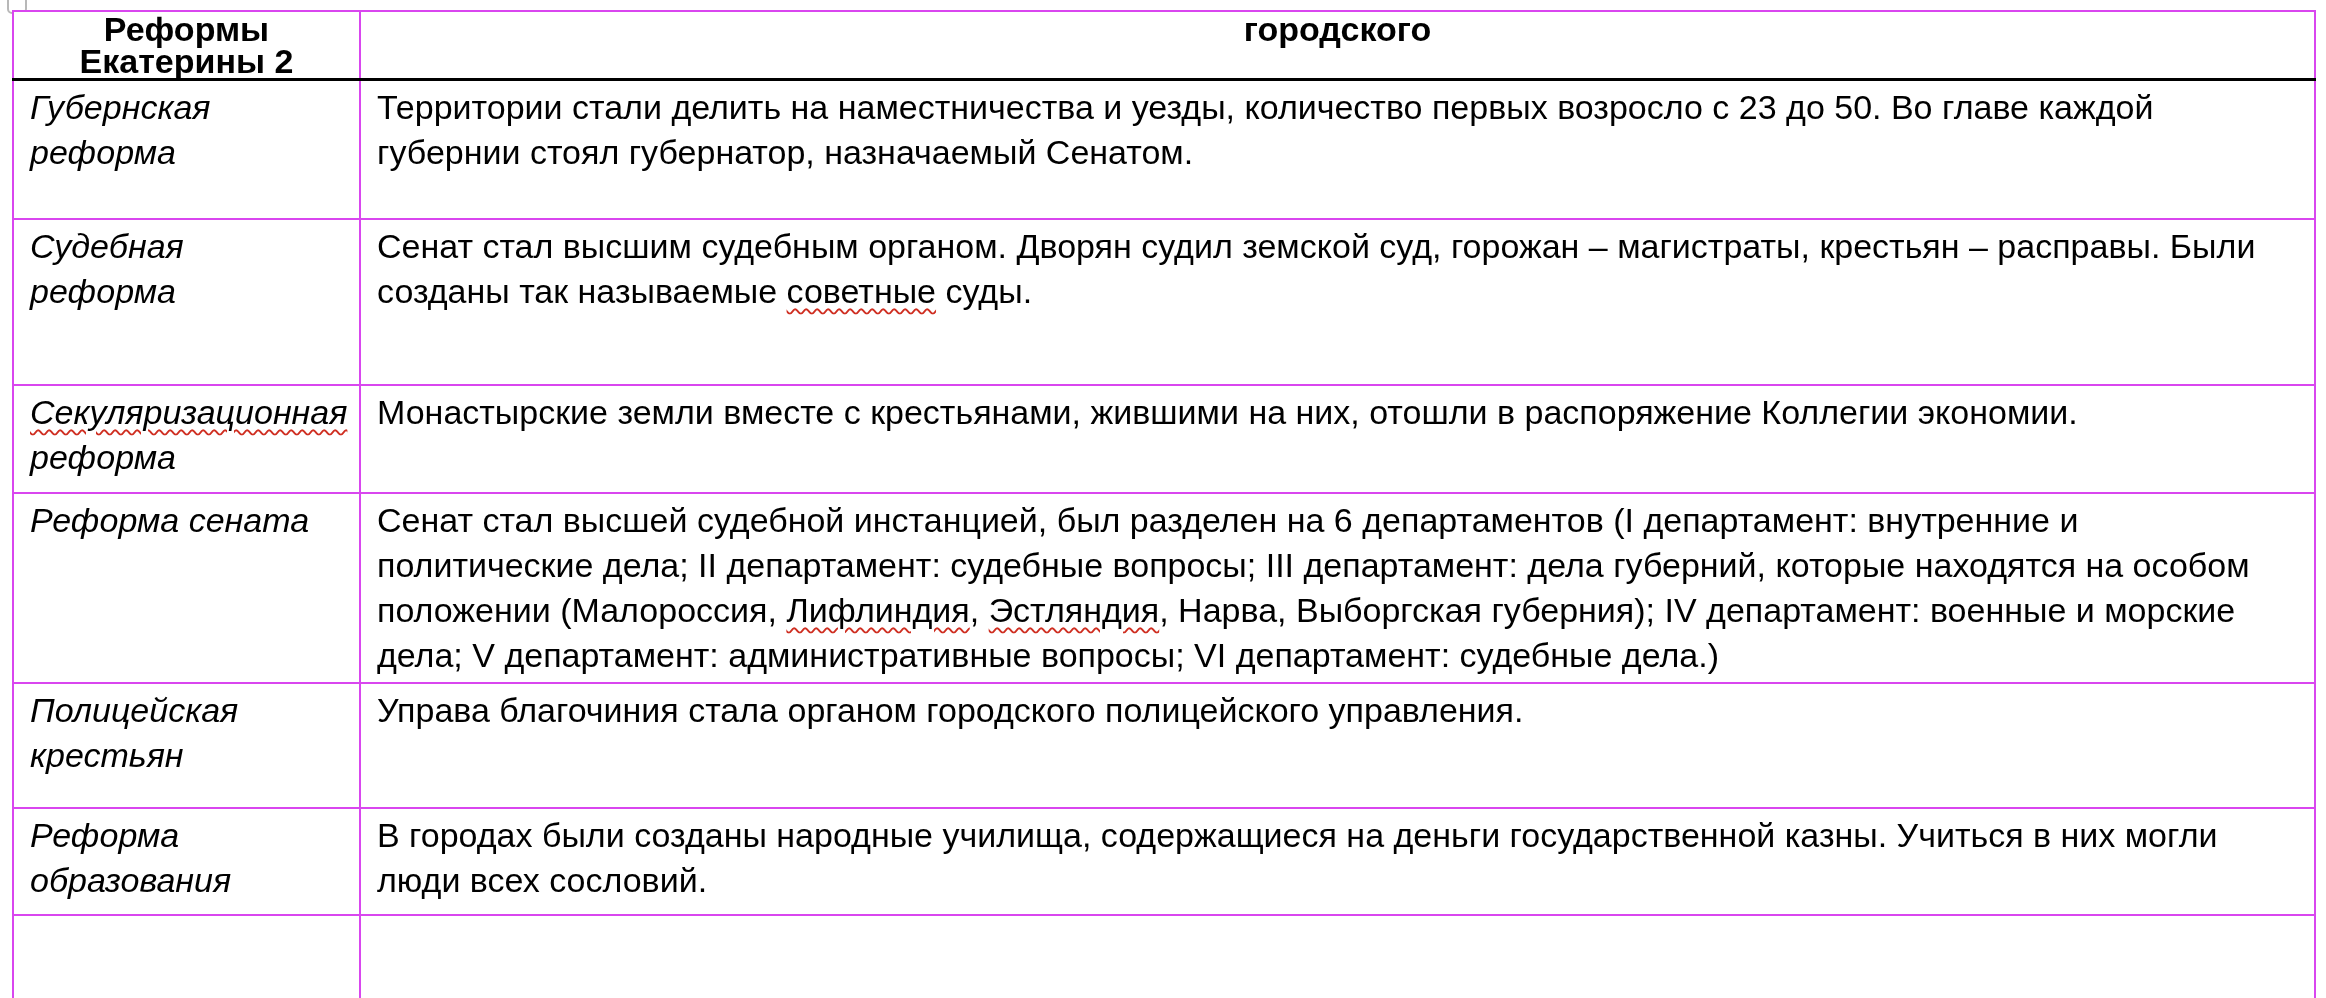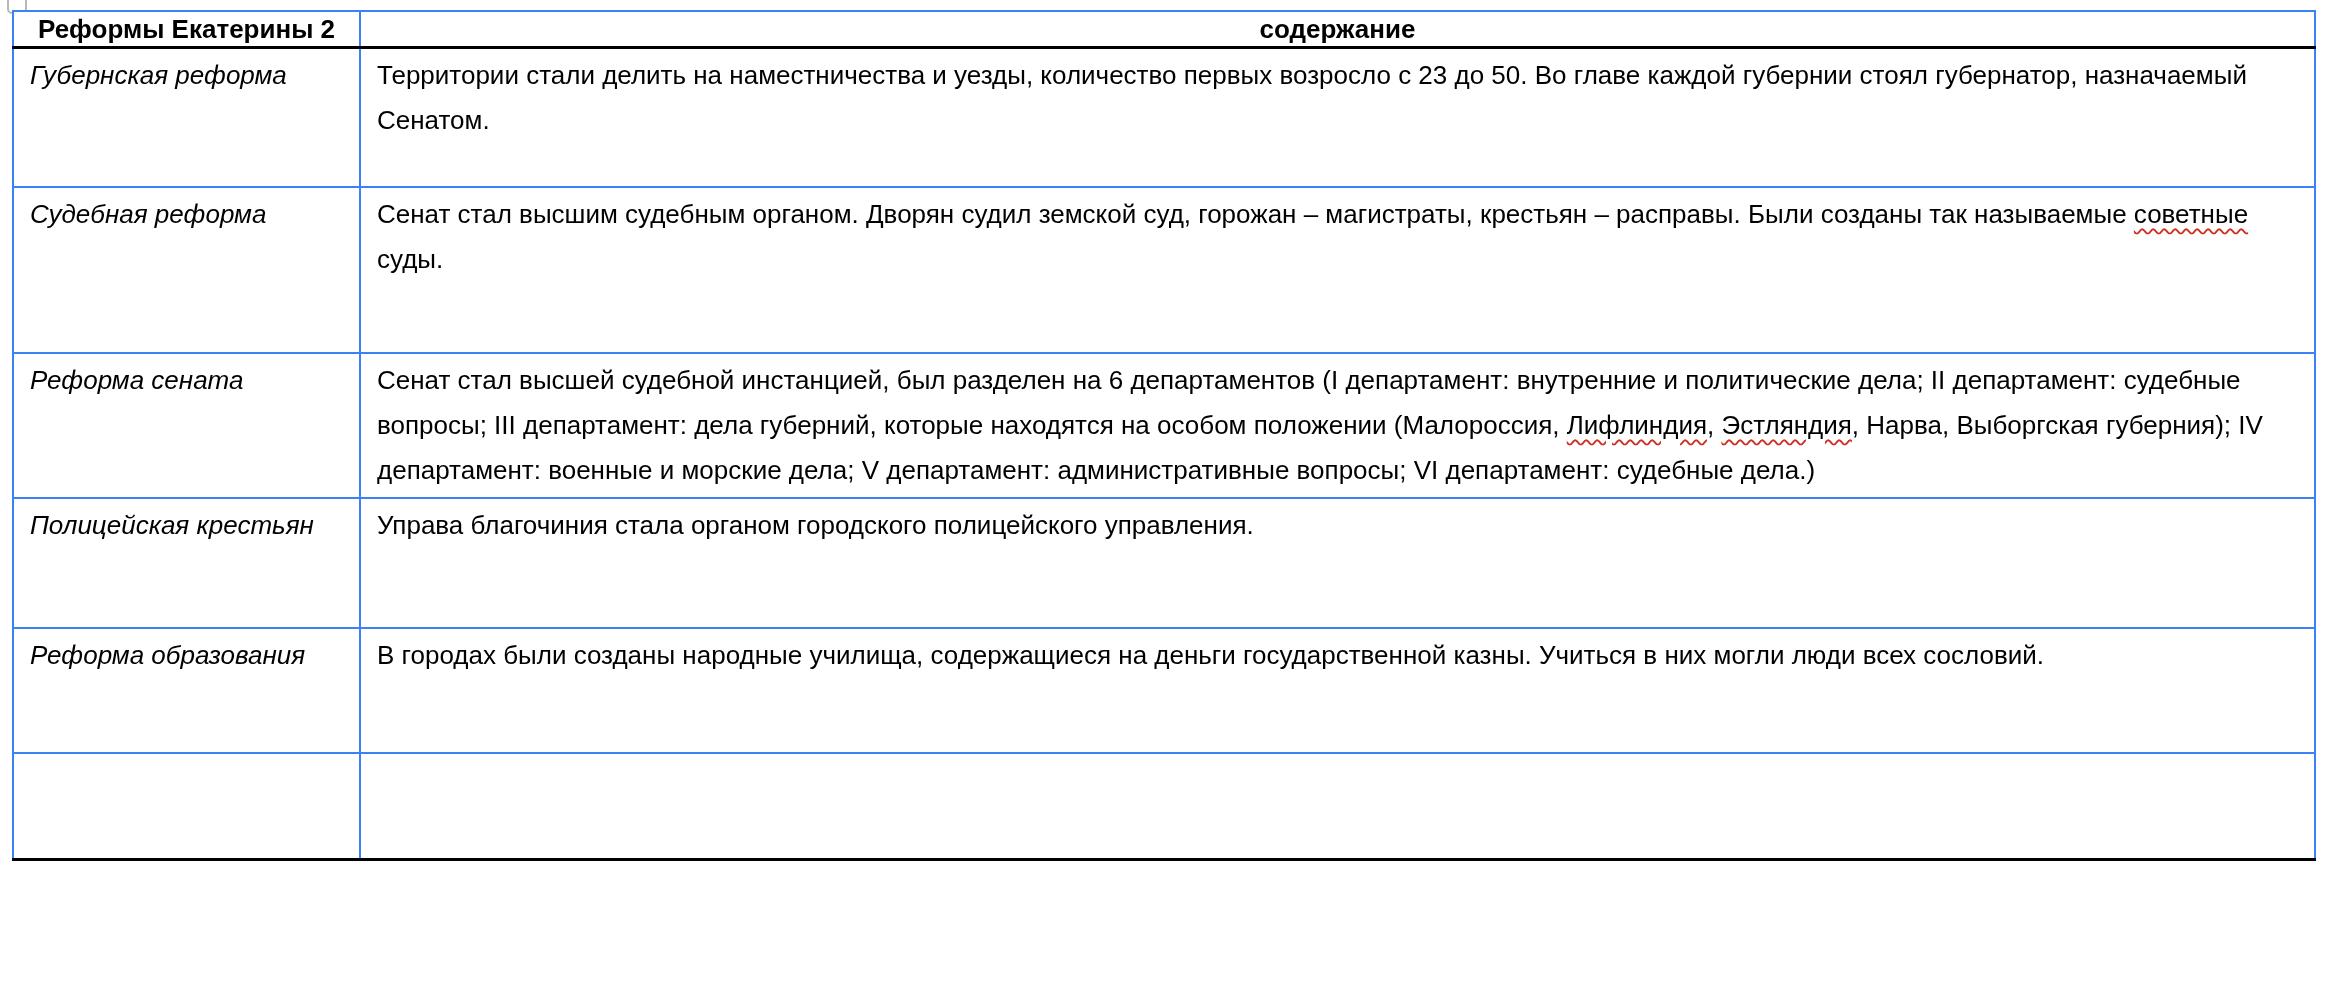--- a/index.html
+++ b/index.html
@@ -34,23 +34,23 @@
     position: absolute;
     left: 12px;
     top: 10px;
     width: 2304px;
     border-collapse: collapse;
     table-layout: fixed;
     background: #ffffff;
   }
   table.reforms th,
   table.reforms td {
-    border: 2px solid #3b82f6;
+    border: 2px solid #d946ef;
     vertical-align: top;
-    font-size: 26px;
+    font-size: 34px;
     line-height: 45px;
     padding: 4px 24px 4px 16px;
     overflow: hidden;
   }
   table.reforms th {
     font-weight: bold;
     text-align: center;
     padding: 1px 10px;
     border-bottom: 3px solid #000000;
     line-height: 32px;
@@ -83,31 +83,35 @@
 <div class="canvas">
   <div class="anchor-handle"></div>
   <table class="reforms">
     <colgroup>
       <col style="width: 347px;">
       <col>
     </colgroup>
     <thead>
       <tr>
         <th>Реформы Екатерины 2</th>
-        <th>содержание</th>
+        <th>городского</th>
       </tr>
     </thead>
     <tbody>
         <tr>
           <td><span>Губернская реформа</span></td>
           <td><span>Территории стали делить на наместничества и уезды, количество первых возросло с 23 до 50. Во главе каждой губернии стоял губернатор, назначаемый Сенатом.</span></td>
         </tr>
         <tr>
           <td><span>Судебная реформа</span></td>
           <td><span>Сенат стал высшим судебным органом. Дворян судил земской суд, горожан – магистраты, крестьян – расправы. Были созданы так называемые </span><span class="misspell">советные</span><span> суды.</span></td>
+        </tr>
+        <tr>
+          <td><span class="misspell">Секуляризационная</span><span> реформа</span></td>
+          <td><span>Монастырские земли вместе с крестьянами, жившими на них, отошли в распоряжение Коллегии экономии.</span></td>
         </tr>
         <tr>
           <td><span>Реформа сената</span></td>
           <td><span>Сенат стал высшей судебной инстанцией, был разделен на 6 департаментов (I департамент: внутренние и политические дела; II департамент: судебные вопросы; III департамент: дела губерний, которые находятся на особом положении (Малороссия, </span><span class="misspell">Лифлиндия</span><span>, </span><span class="misspell">Эстляндия</span><span>, Нарва, Выборгская губерния); IV департамент: военные и морские дела; V департамент: административные вопросы; VI департамент: судебные дела.)</span></td>
         </tr>
         <tr>
           <td><span>Полицейская крестьян</span></td>
           <td><span>Управа благочиния стала органом городского полицейского управления.</span></td>
         </tr>
         <tr>

